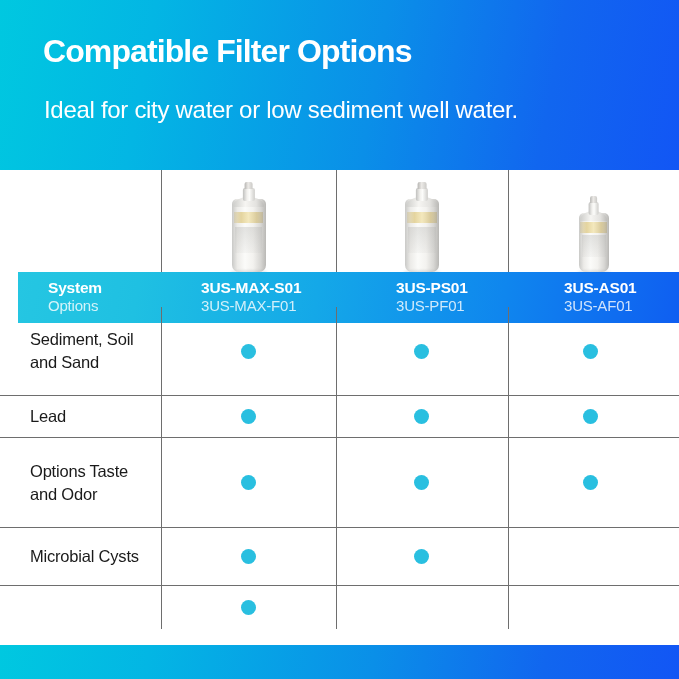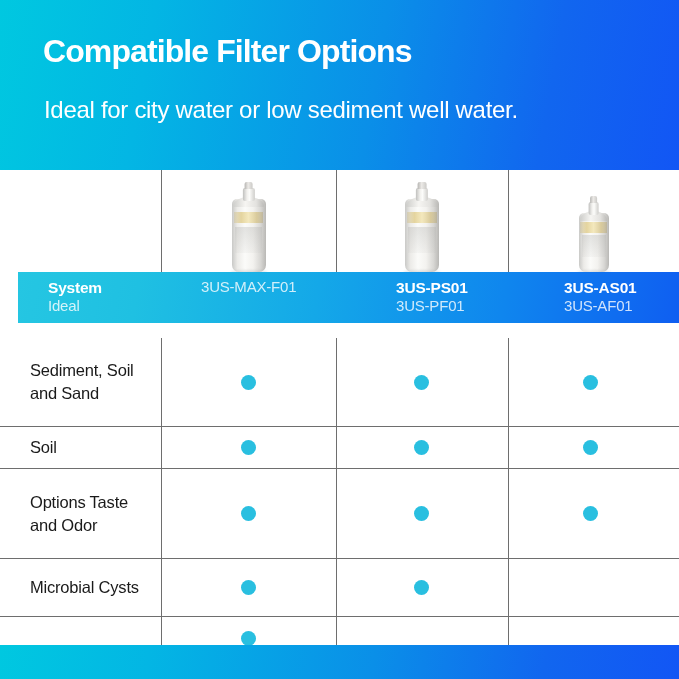--- a/index.html
+++ b/index.html
@@ -206,21 +206,21 @@
     font-weight: normal;
     letter-spacing: -0.2px;
     line-height: 1.25;
     white-space: nowrap;
   }
 
   
   .body-rows {
     position: absolute;
     left: 0;
-    top: 168px;
+    top: 137px;
     width: 679px;
     height: 322px;
   }
   .trow {
     position: absolute;
     left: 0;
     width: 679px;
     border-bottom: 1px solid #6e6e6e;
     box-sizing: border-box;
   }
@@ -319,24 +319,25 @@
       </div>
 
       <div class="vrule v1 vrule-top"></div>
       <div class="vrule v2 vrule-top"></div>
       <div class="vrule v3 vrule-top"></div>
     </div>
 
     <div class="head-row">
       <div class="head-cell c0">
         <div class="head-main">System</div>
-        <div class="head-sub">Ideal</div>
+        <div class="head-sub">Options</div>
       </div>
 
       <div class="head-cell c1">
+        <div class="head-main">3US-MAX-S01</div>
         <div class="head-sub">3US-MAX-F01</div>
       </div>
 
       <div class="head-cell c2">
         <div class="head-main">3US-PS01</div>
         <div class="head-sub">3US-PF01</div>
       </div>
 
       <div class="head-cell c3">
         <div class="head-main">3US-AS01</div>
@@ -347,21 +348,21 @@
     <div class="body-rows">
 
       <div class="trow r0">
         <div class="row-label">Sediment, Soil and Sand</div>
         <div class="dot d1" style="background: rgb(41, 191, 224);"></div>
         <div class="dot d2" style="background: rgb(41, 191, 224);"></div>
         <div class="dot d3" style="background: rgb(41, 191, 224);"></div>
       </div>
 
       <div class="trow r1">
-        <div class="row-label">Soil</div>
+        <div class="row-label">Lead</div>
         <div class="dot d1" style="background: rgb(41, 191, 224);"></div>
         <div class="dot d2" style="background: rgb(41, 191, 224);"></div>
         <div class="dot d3" style="background: rgb(41, 191, 224);"></div>
       </div>
 
       <div class="trow r2">
         <div class="row-label">Options Taste and Odor</div>
         <div class="dot d1" style="background: rgb(41, 191, 224);"></div>
         <div class="dot d2" style="background: rgb(41, 191, 224);"></div>
         <div class="dot d3" style="background: rgb(41, 191, 224);"></div>

